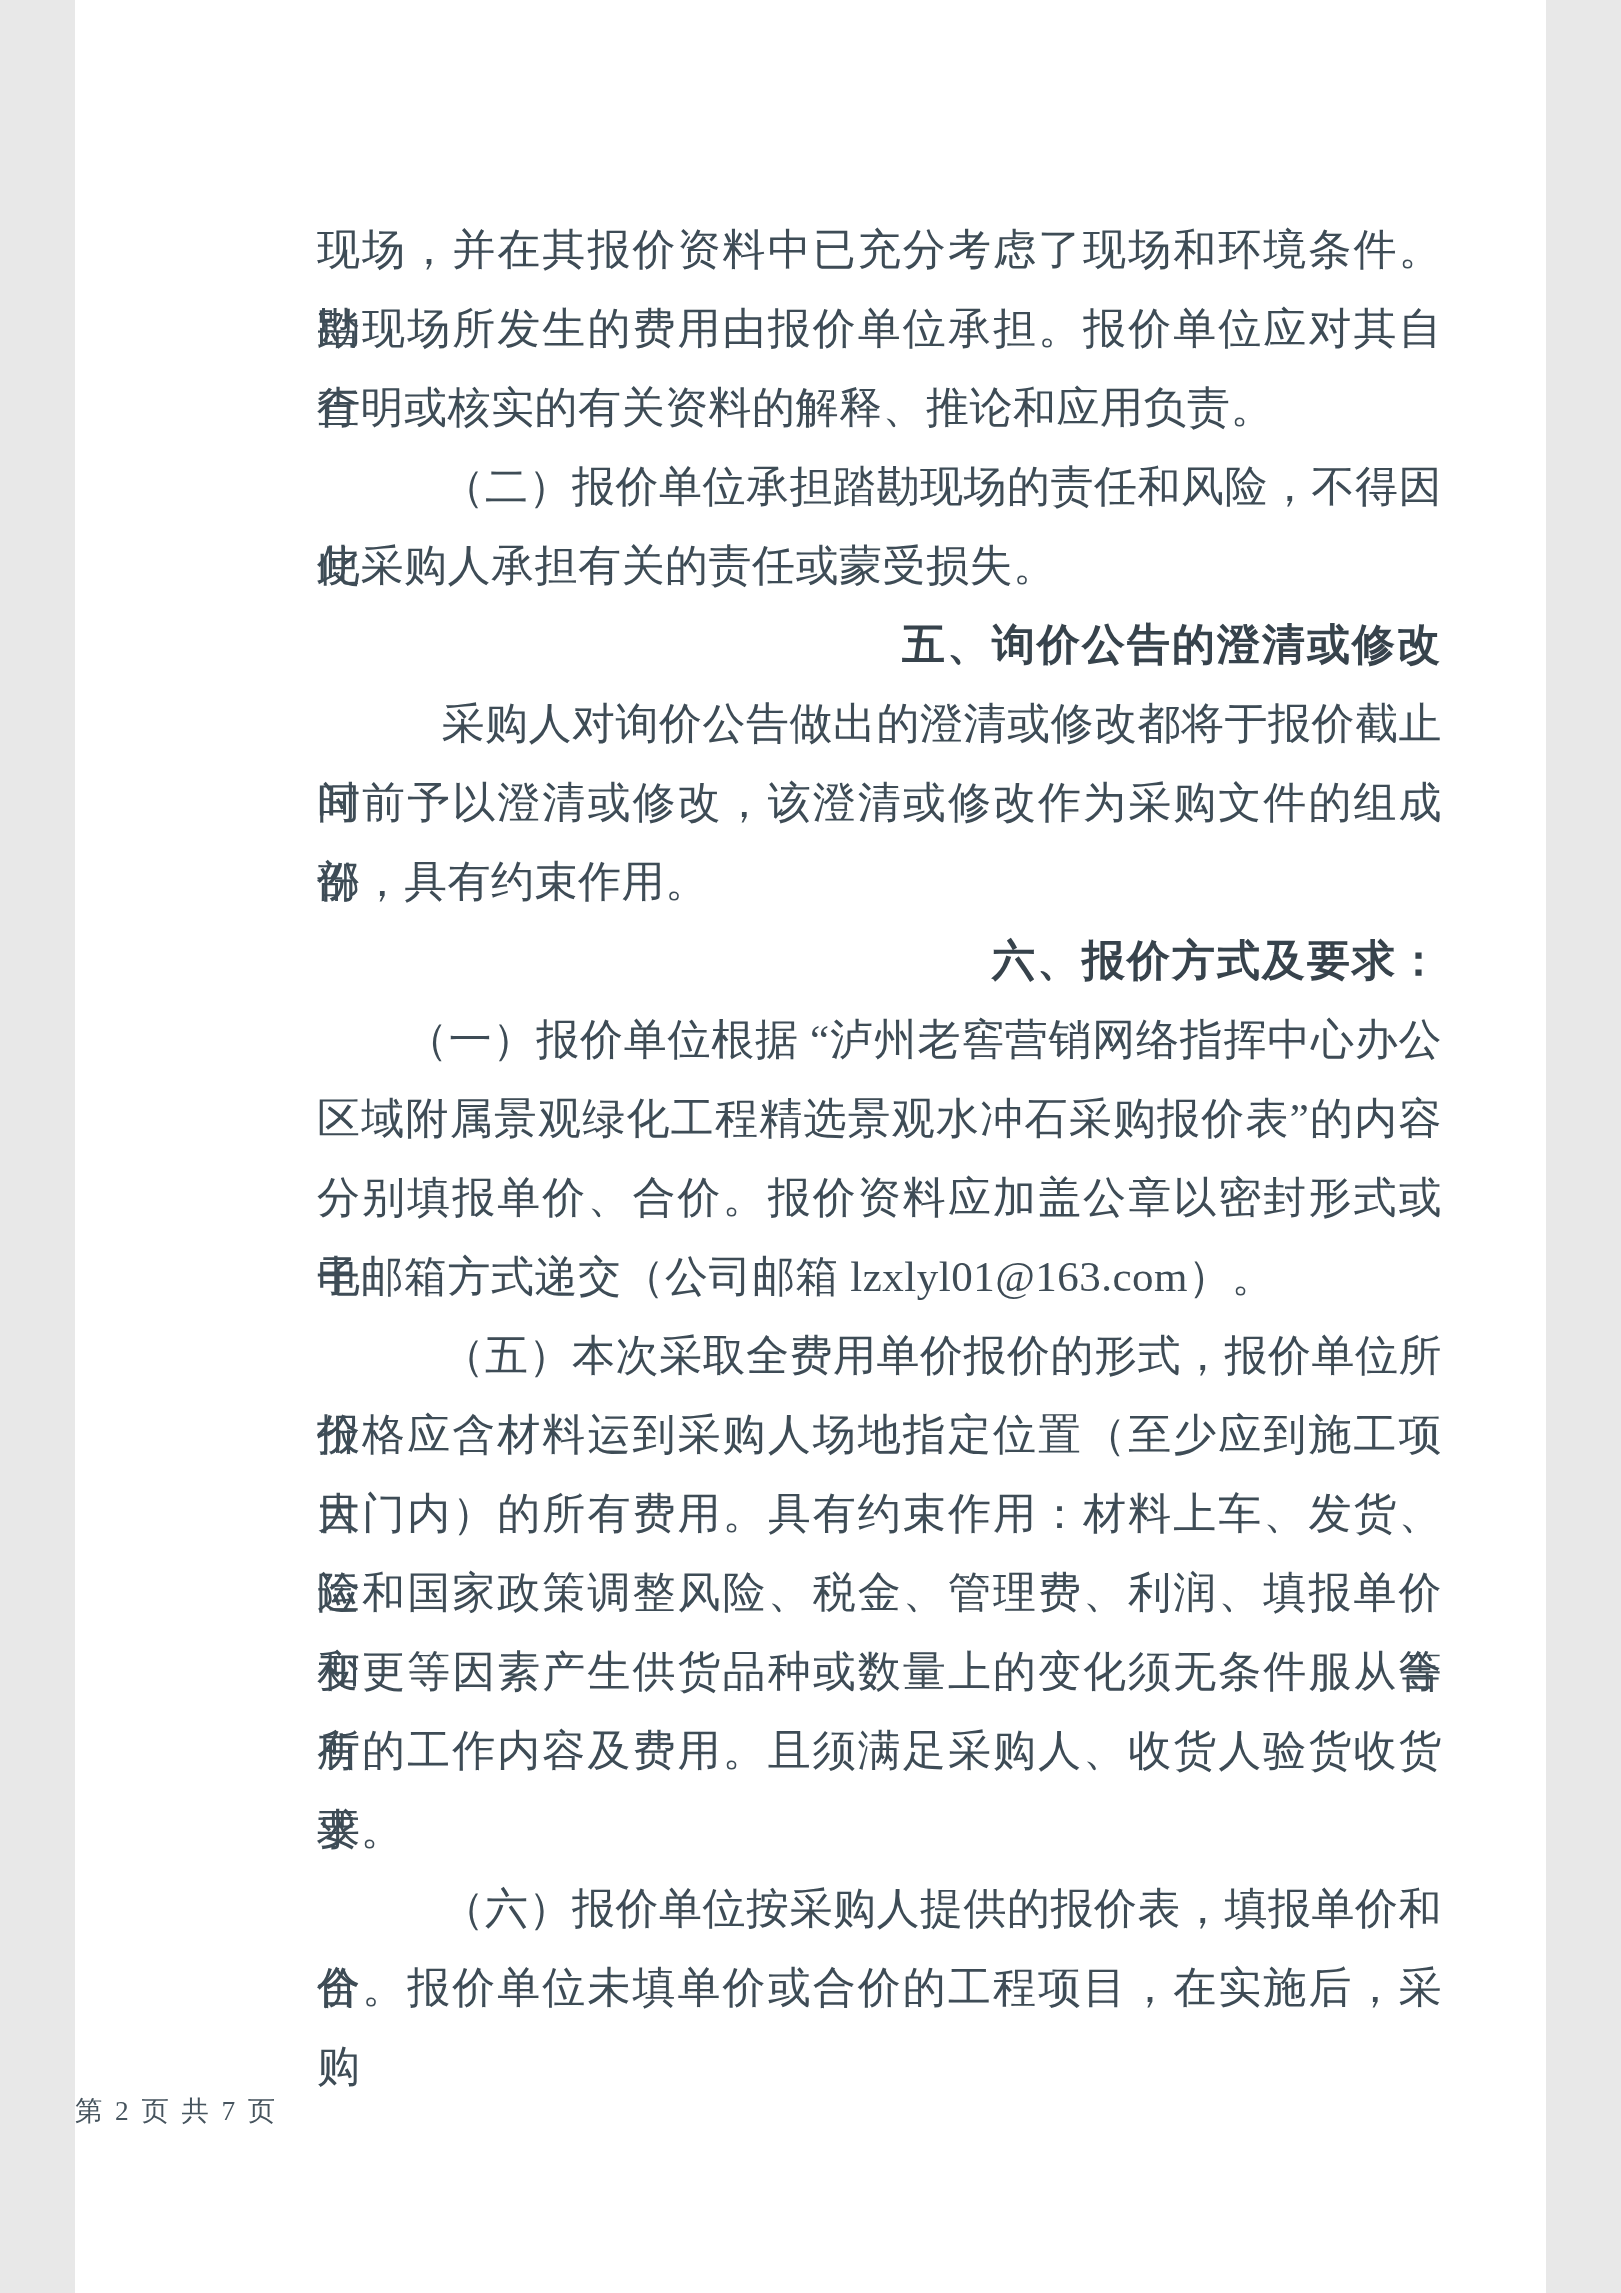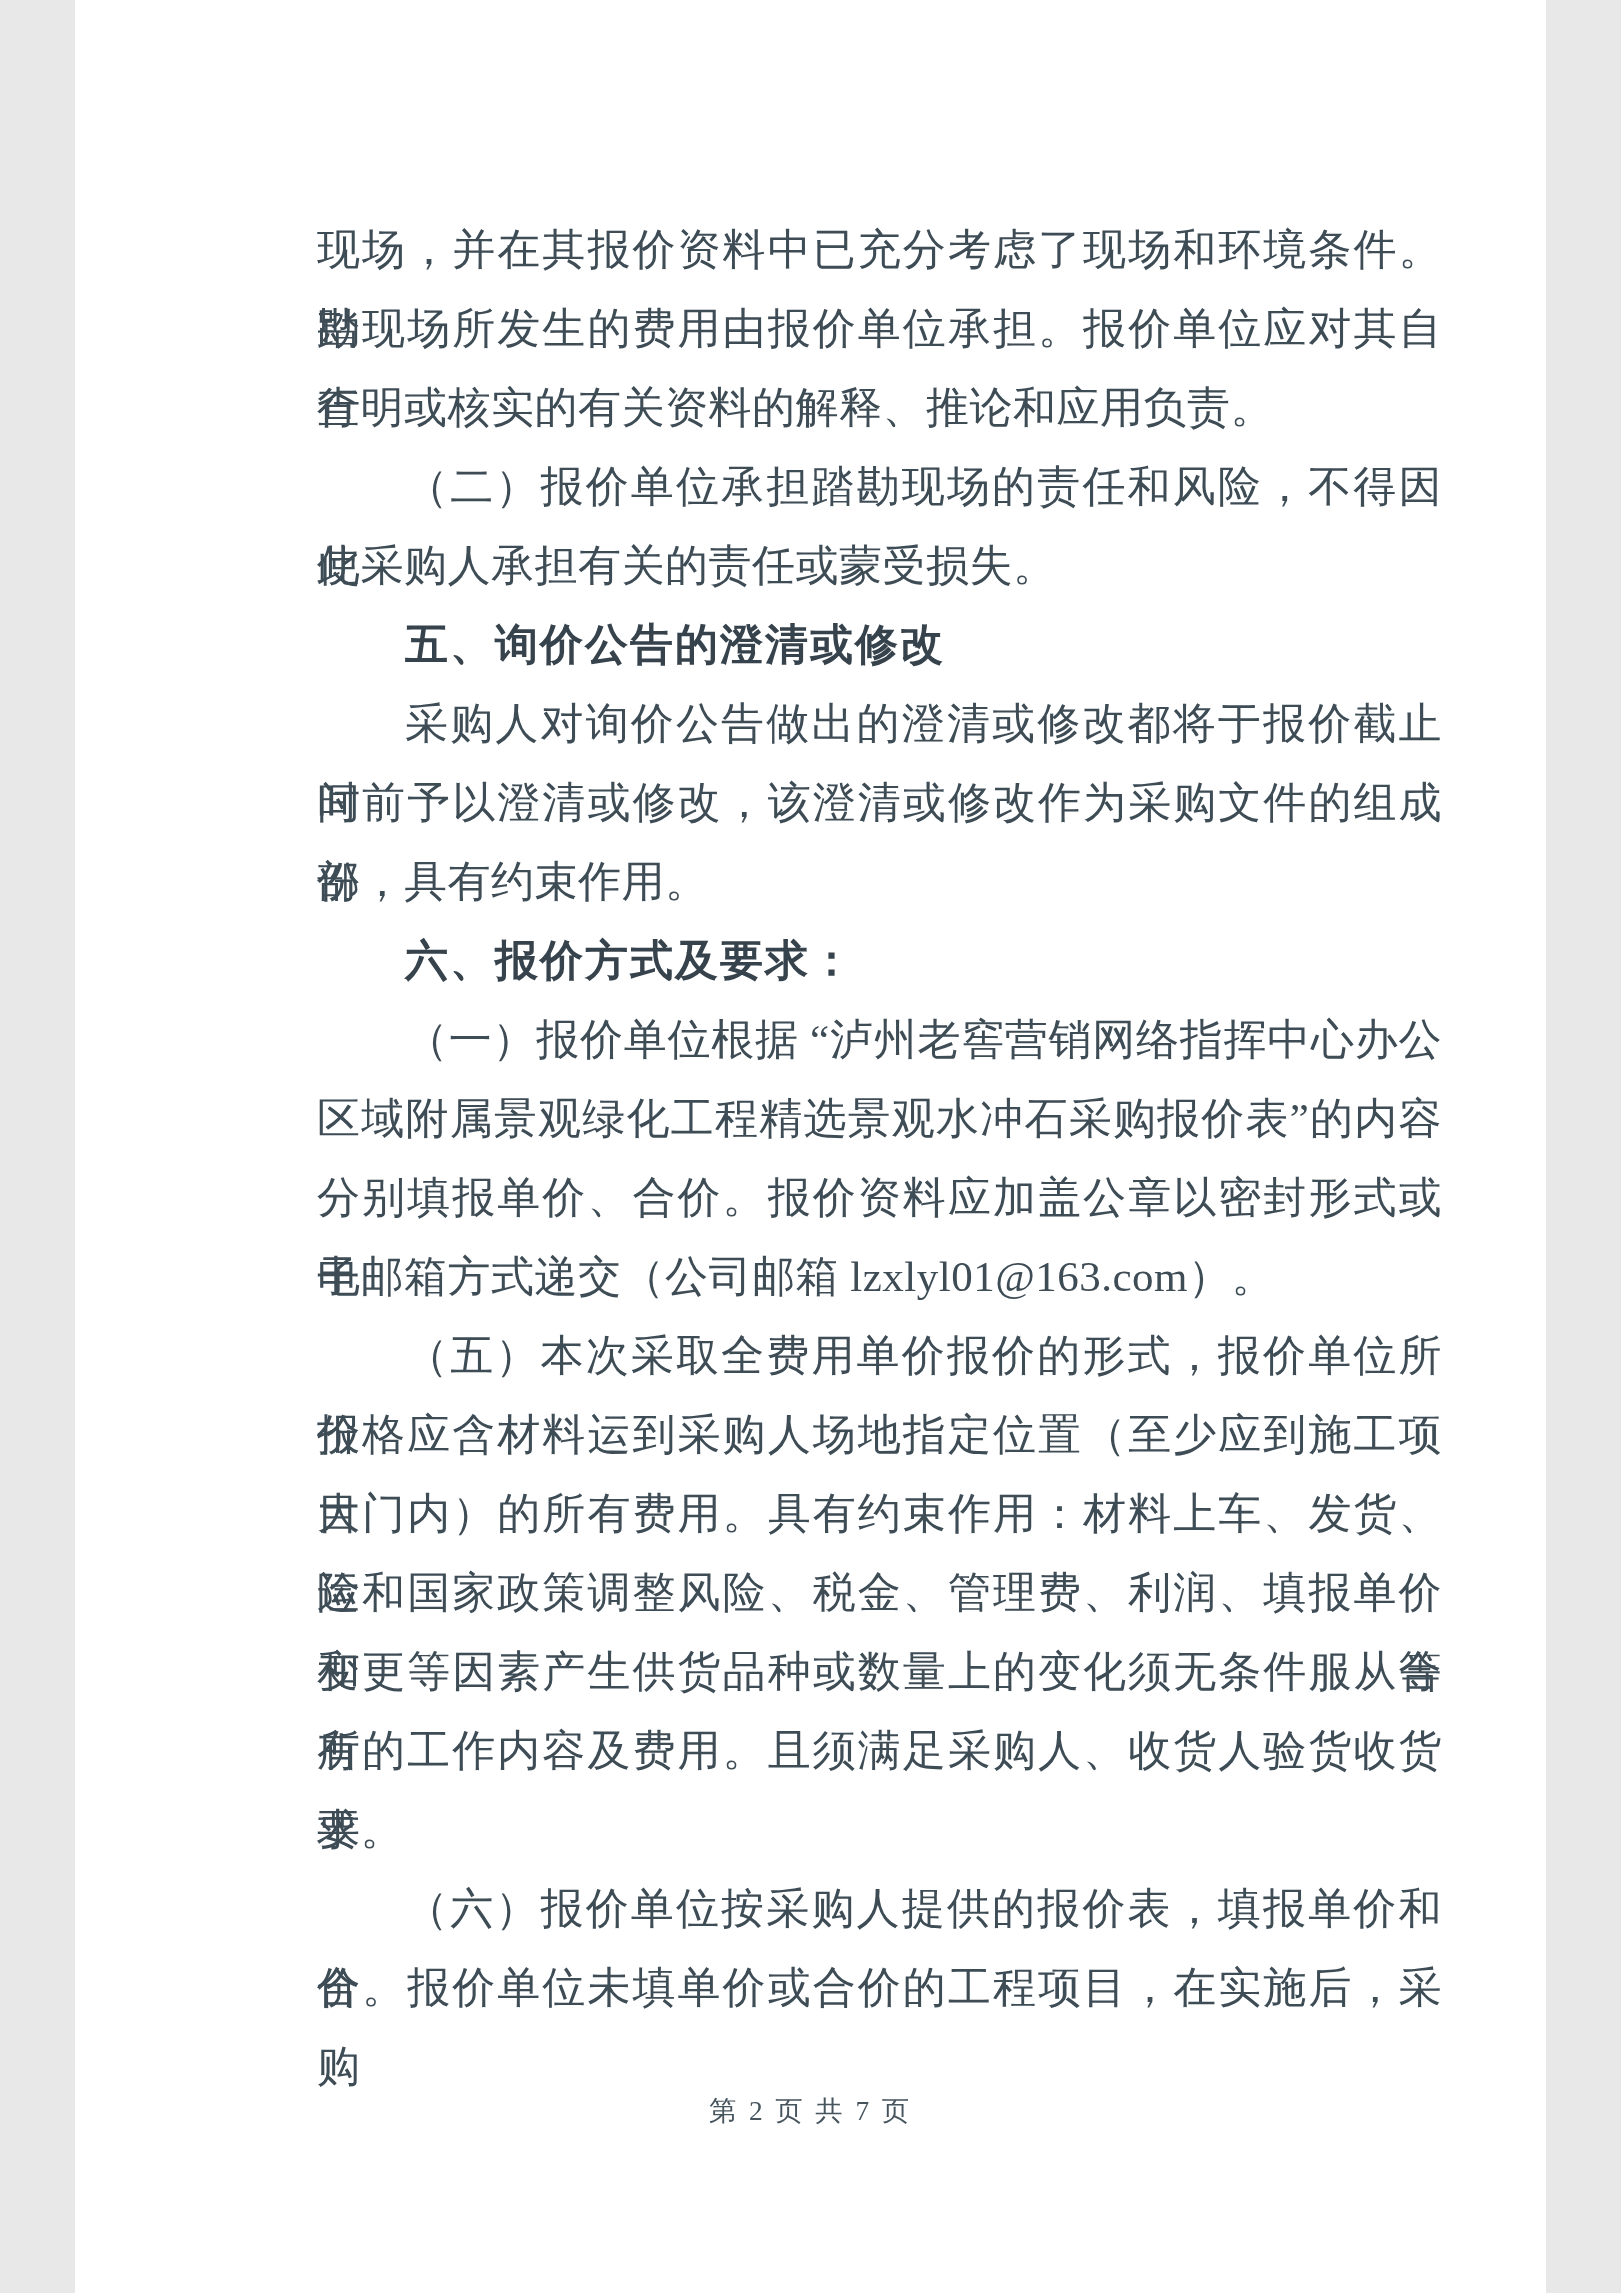--- a/index.html
+++ b/index.html
@@ -30,35 +30,35 @@
     color: #3e4c56;
     text-align: left;
     overflow: visible;
   }
   .line.justify {
     text-align: justify;
     text-align-last: justify;
   }
   .line.indent {
     text-indent: 88px;
+    text-align: right;
   }
   .line.heading {
     font-family: "Liberation Sans", sans-serif;
     font-weight: 700;
     color: #37434c;
     letter-spacing: 2px;
   }
   .footer {
     position: absolute;
     left: 0;
     width: 100%;
     top: 2088px;
     height: 47px;
     line-height: 47px;
-    text-align: center;
     font-size: 27.4px;
     letter-spacing: 2.9px;
     color: #46545e;
     font-family: "Liberation Serif", serif;
   }
 </style>
 </head>
 <body>
 
 <div class="page">

